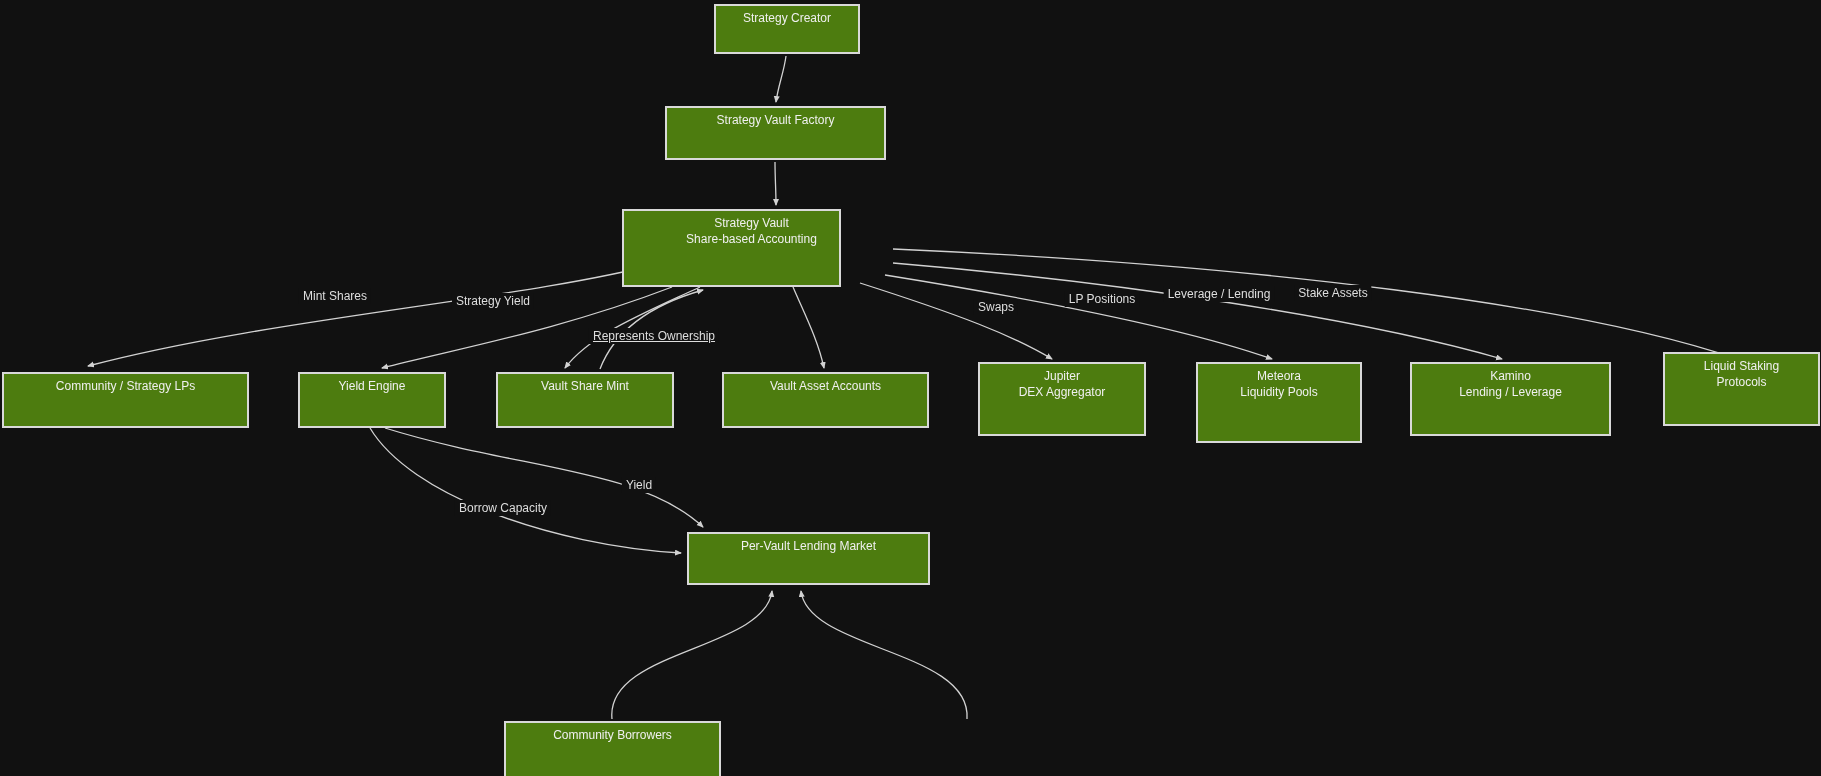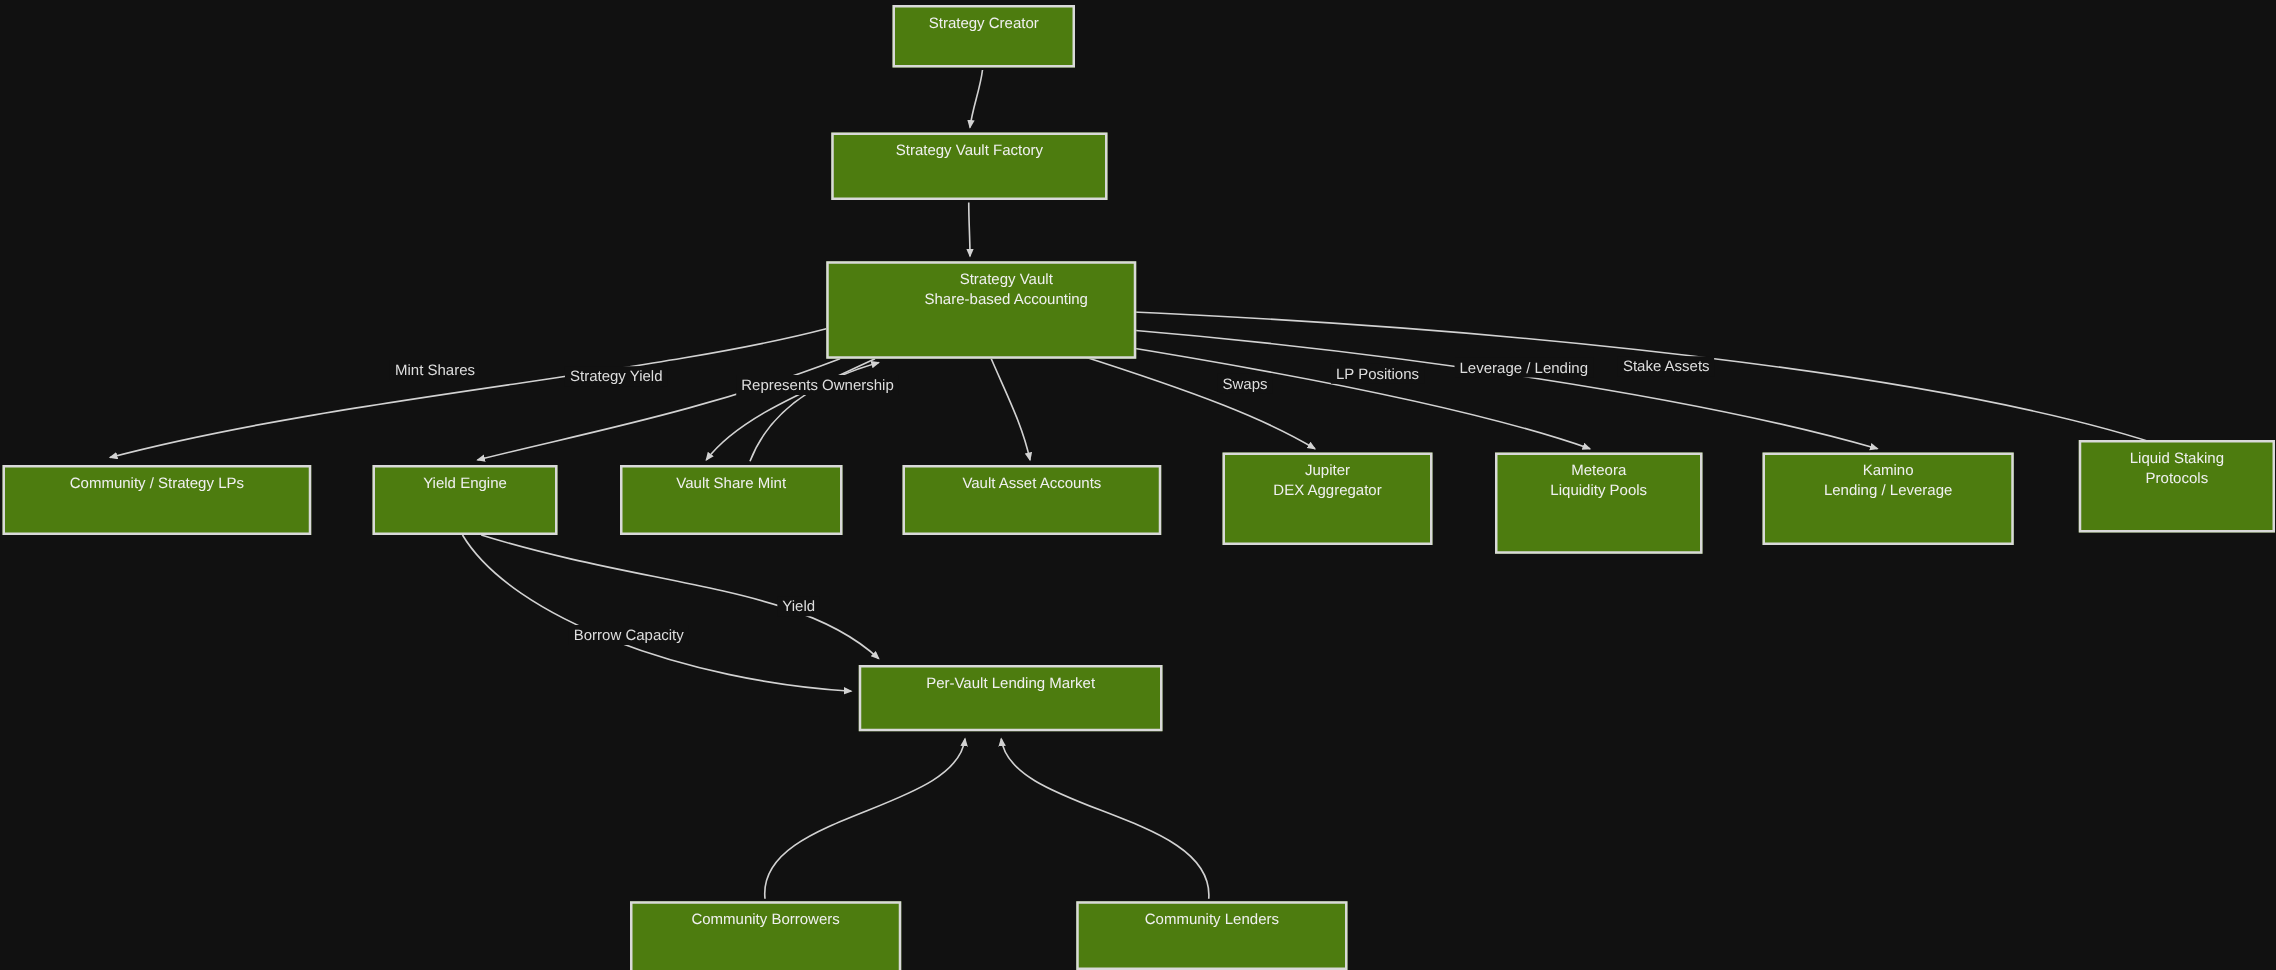--- a/index.html
+++ b/index.html
@@ -93,21 +93,21 @@
   </svg>
 
   <div class="node" style="left:714px; top:4px; width:146px; height:50px;">
     <span>Strategy Creator</span>
   </div>
 
   <div class="node" style="left:665px; top:106px; width:221px; height:54px;">
     <span>Strategy Vault Factory</span>
   </div>
 
-  <div class="node" style="left:661px; top:209px; width:248px; height:78px;padding-left:48px;">
+  <div class="node" style="left:622px; top:209px; width:219px; height:78px;padding-left:48px;">
     <span>Strategy Vault</span>
     <span>Share-based Accounting</span>
   </div>
 
   <div class="node" style="left:2px; top:372px; width:247px; height:56px;">
     <span>Community / Strategy LPs</span>
   </div>
 
   <div class="node" style="left:298px; top:372px; width:148px; height:56px;">
     <span>Yield Engine</span>
@@ -142,29 +142,26 @@
   </div>
 
   <div class="node" style="left:687px; top:532px; width:243px; height:53px;">
     <span>Per-Vault Lending Market</span>
   </div>
 
   <div class="node" style="left:504px; top:721px; width:217px; height:73px;">
     <span>Community Borrowers</span>
   </div>
 
-  <div class="node" style="left:861px; top:721px; width:217px; height:55px;">
-    <span>Community Lenders</span>
-  </div>
 
-  <span class="edge-label" style="left:348px; top:296px;text-align:right;">Mint Shares</span>
+  <span class="edge-label" style="left:335px; top:296px;text-align:right;">Mint Shares</span>
 
   <span class="edge-label" style="left:493px; top:301px;">Strategy Yield</span>
 
-  <span class="edge-label" style="left:654px; top:308px;">Represents Ownership</span>
+  <span class="edge-label" style="left:654px; top:336px;text-decoration:underline;">Represents Ownership</span>
 
   <span class="edge-label" style="left:996px; top:307px;">Swaps</span>
 
   <span class="edge-label" style="left:1102px; top:299px;">LP Positions</span>
 
   <span class="edge-label" style="left:1219px; top:294px;">Leverage / Lending</span>
 
   <span class="edge-label" style="left:1333px; top:293px;">Stake Assets</span>
 
   <span class="edge-label" style="left:639px; top:485px;">Yield</span>

